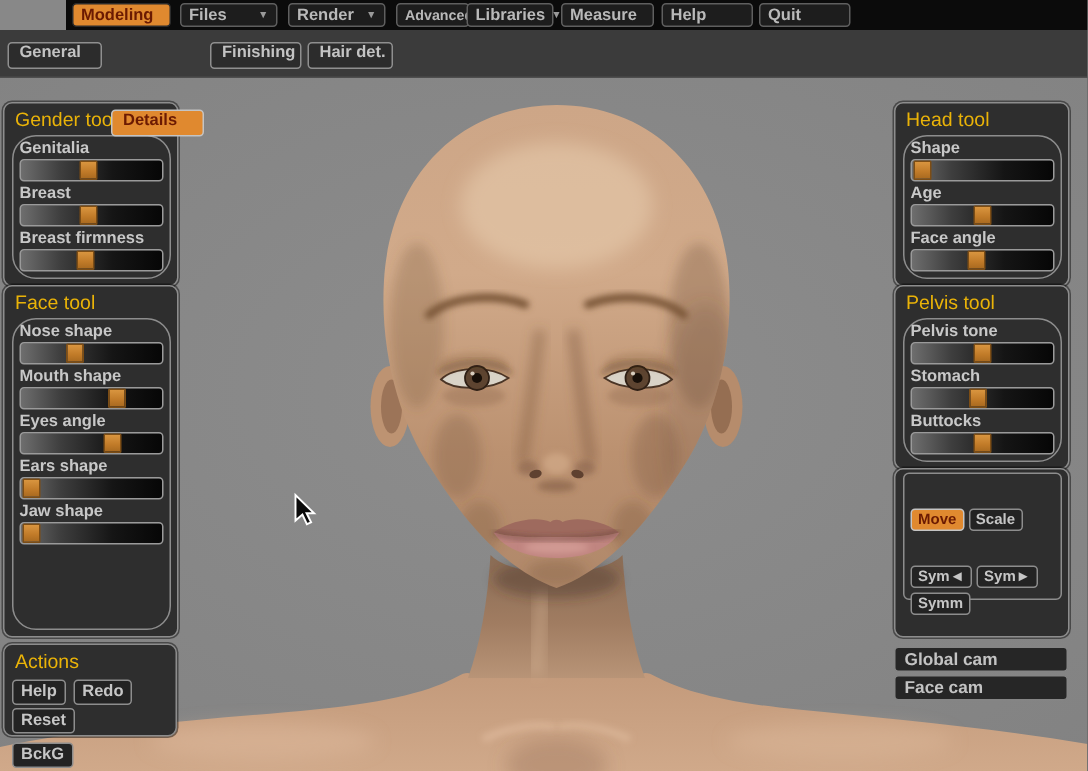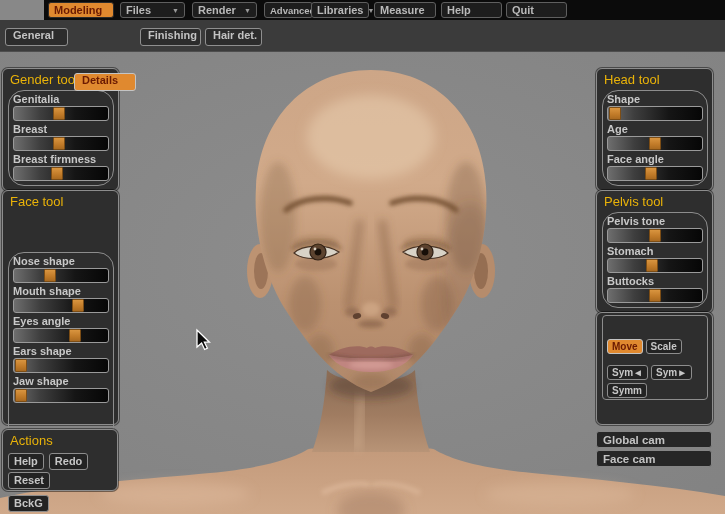--- a/index.html
+++ b/index.html
@@ -255,21 +255,21 @@
         <div class="slabel">Breast firmness</div>
         <div class="track">
             <div class="handle" style="left: calc(46% - 6px);"></div>
           </div>
       </div>
     </div>
   </div>
 
   <div class="panel" style="left:2px; top:190px; width:117px; height:235px;">
     <div class="panel-title">Face tool</div>
-    <div class="slider-box" style="height:208px;margin-top:40px;">
+    <div class="slider-box" style="height:208px;">
       <div class="srow">
         <div class="slabel">Nose shape</div>
         <div class="track">
             <div class="handle" style="left: calc(38% - 6px);"></div>
           </div>
       </div>
       <div class="srow">
         <div class="slabel">Mouth shape</div>
         <div class="track">
             <div class="handle" style="left: calc(68% - 6px);"></div>
@@ -352,21 +352,21 @@
           </div>
       </div>
     </div>
   </div>
 
   <div class="panel" style="left:596px; top:312px; width:117px; height:113px;">
     <div class="mod-box" style="height:85px;">
       <div>
         <span class="btn active">Move</span><span class="btn">Scale</span>
       </div>
-      <div class="btnrow" style="margin-top:8px;">
+      <div class="btnrow" style="margin-top:20px;">
         <span class="btn">Sym◄</span><span class="btn">Sym►</span><span class="btn" style="margin-right:0;">Symm</span>
       </div>
     </div>
   </div>
 
   <div class="cambar" style="left:596px; top:431px;">
       <span>Global cam</span>
     </div>
   <div class="cambar" style="left:596px; top:450px;">
       <span>Face cam</span>

